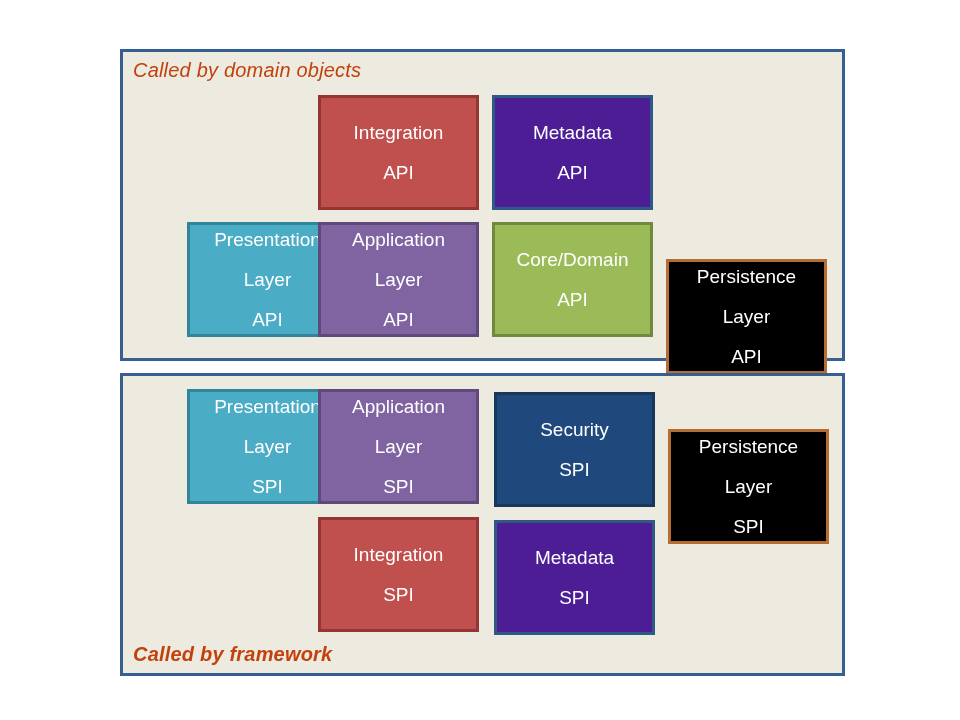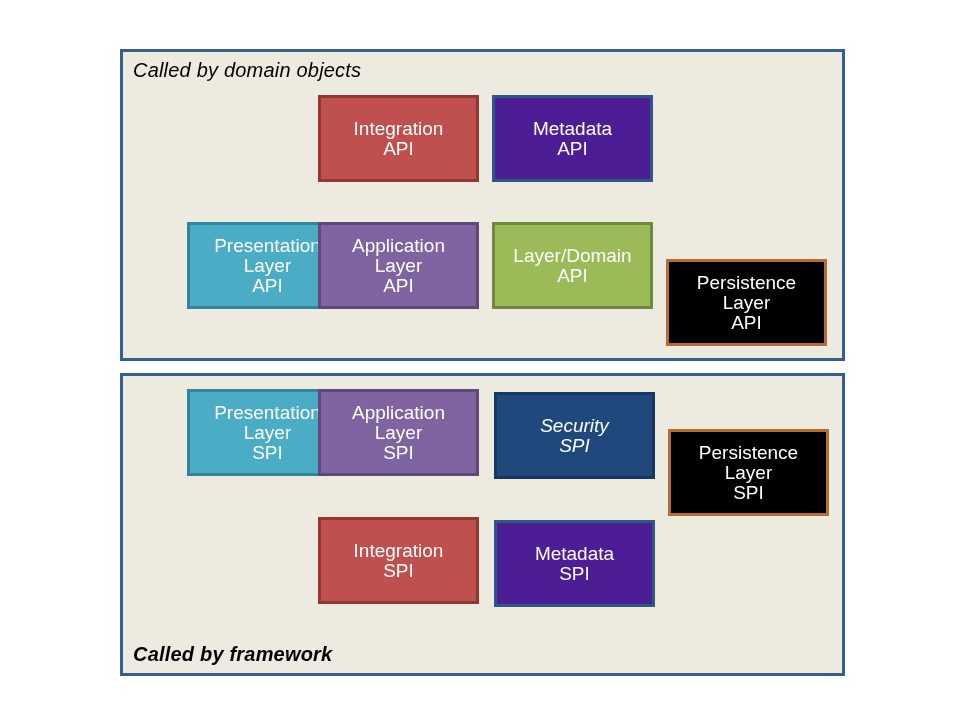--- a/index.html
+++ b/index.html
@@ -19,57 +19,57 @@
     background: #EDEAE0;
     border: 3px solid #365F91;
     box-sizing: border-box;
   }
   #group-api { left: 120px; top: 49px;  width: 725px; height: 312px; }
   #group-spi { left: 120px; top: 373px; width: 725px; height: 303px; }
   .group-label {
     position: absolute;
     font-style: italic;
     font-size: 20px;
-    color: #000000;
+    color: #c2410c;
     letter-spacing: 0.2px;
   }
   #group-api .group-label { left: 10px; top: 7px; }
   #group-spi .group-label { left: 10px; bottom: 7px; font-weight: bold; }
   .box {
     position: absolute;
-    width: 161px; height: 87px;
+    width: 161px; height: 115px;
     box-sizing: border-box;
     border: 3px solid;
     display: flex;
     align-items: center;
     justify-content: center;
     text-align: center;
     color: #ffffff;
     font-size: 19px;
-    line-height: 20px;
+    line-height: 40px;
   }
   .box-label { white-space: pre-line; }
   
   .c-red    { background: #C0504D; border-color: #943634; }
   .c-blue   { background: #4c1d95; border-color: #2E5984; }
   .c-teal   { background: #4BACC6; border-color: #31859B; margin-left: 44px; }
   .c-purple { background: #8064A2; border-color: #5F497A; justify-content: center; }
   .c-green  { background: #9BBB59; border-color: #71893F; }
   .c-orange { background: #000000; border-color: #B66D31; margin-top: 37px; }
   .c-navy   { background: #1F497D; border-color: #17375D; }
   
   [data-name="box-integration-api"]  { left: 195px; top: 43px;  }
   [data-name="box-metadata-api"]     { left: 369px; top: 43px;  }
   [data-name="box-presentation-api"] { left: 20px;  top: 170px; }
   [data-name="box-application-api"]  { left: 195px; top: 170px; }
   [data-name="box-core-domain-api"]  { left: 369px; top: 170px; }
   [data-name="box-persistence-api"]  { left: 543px; top: 170px; }
   [data-name="box-presentation-spi"] { left: 20px;  top: 13px;  }
   [data-name="box-application-spi"]  { left: 195px; top: 13px;  }
-  [data-name="box-security-spi"]     { left: 371px; top: 16px; font-style: italic;  }
+  [data-name="box-security-spi"]     { left: 371px; top: 16px;  }
   [data-name="box-persistence-spi"]  { left: 545px; top: 16px;  }
   [data-name="box-integration-spi"]  { left: 195px; top: 141px; }
   [data-name="box-metadata-spi"]     { left: 371px; top: 144px; }
 </style>
 </head>
 <body>
 
 <div class="canvas" data-name="diagram-canvas">
 
   <div class="group" id="group-api" data-name="group-called-by-domain-objects">
@@ -87,21 +87,21 @@
       <span class="box-label" data-name="box-label">Presentation
 Layer
 API</span>
     </div>
     <div class="box c-purple" data-name="box-application-api">
       <span class="box-label" data-name="box-label">Application
 Layer
 API</span>
     </div>
     <div class="box c-green" data-name="box-core-domain-api">
-      <span class="box-label" data-name="box-label">Layer/Domain
+      <span class="box-label" data-name="box-label">Core/Domain
 API</span>
     </div>
     <div class="box c-orange" data-name="box-persistence-api">
       <span class="box-label" data-name="box-label">Persistence
 Layer
 API</span>
     </div>
   </div>
 
   <div class="group" id="group-spi" data-name="group-called-by-framework">

